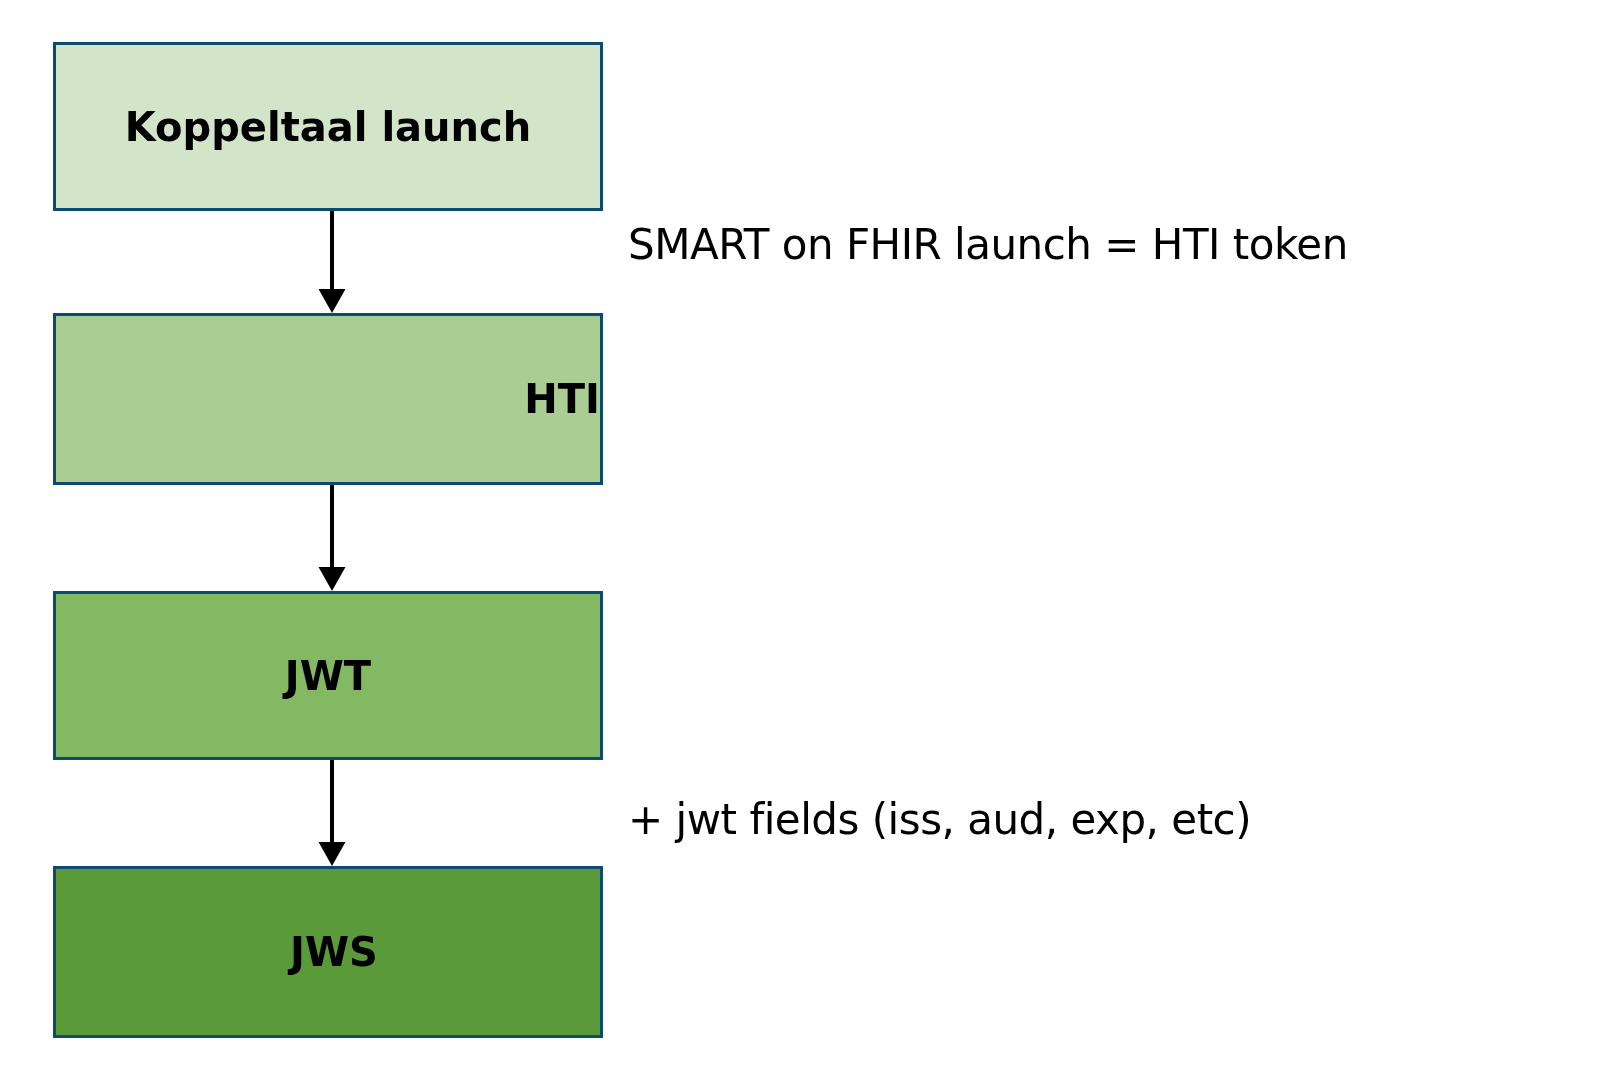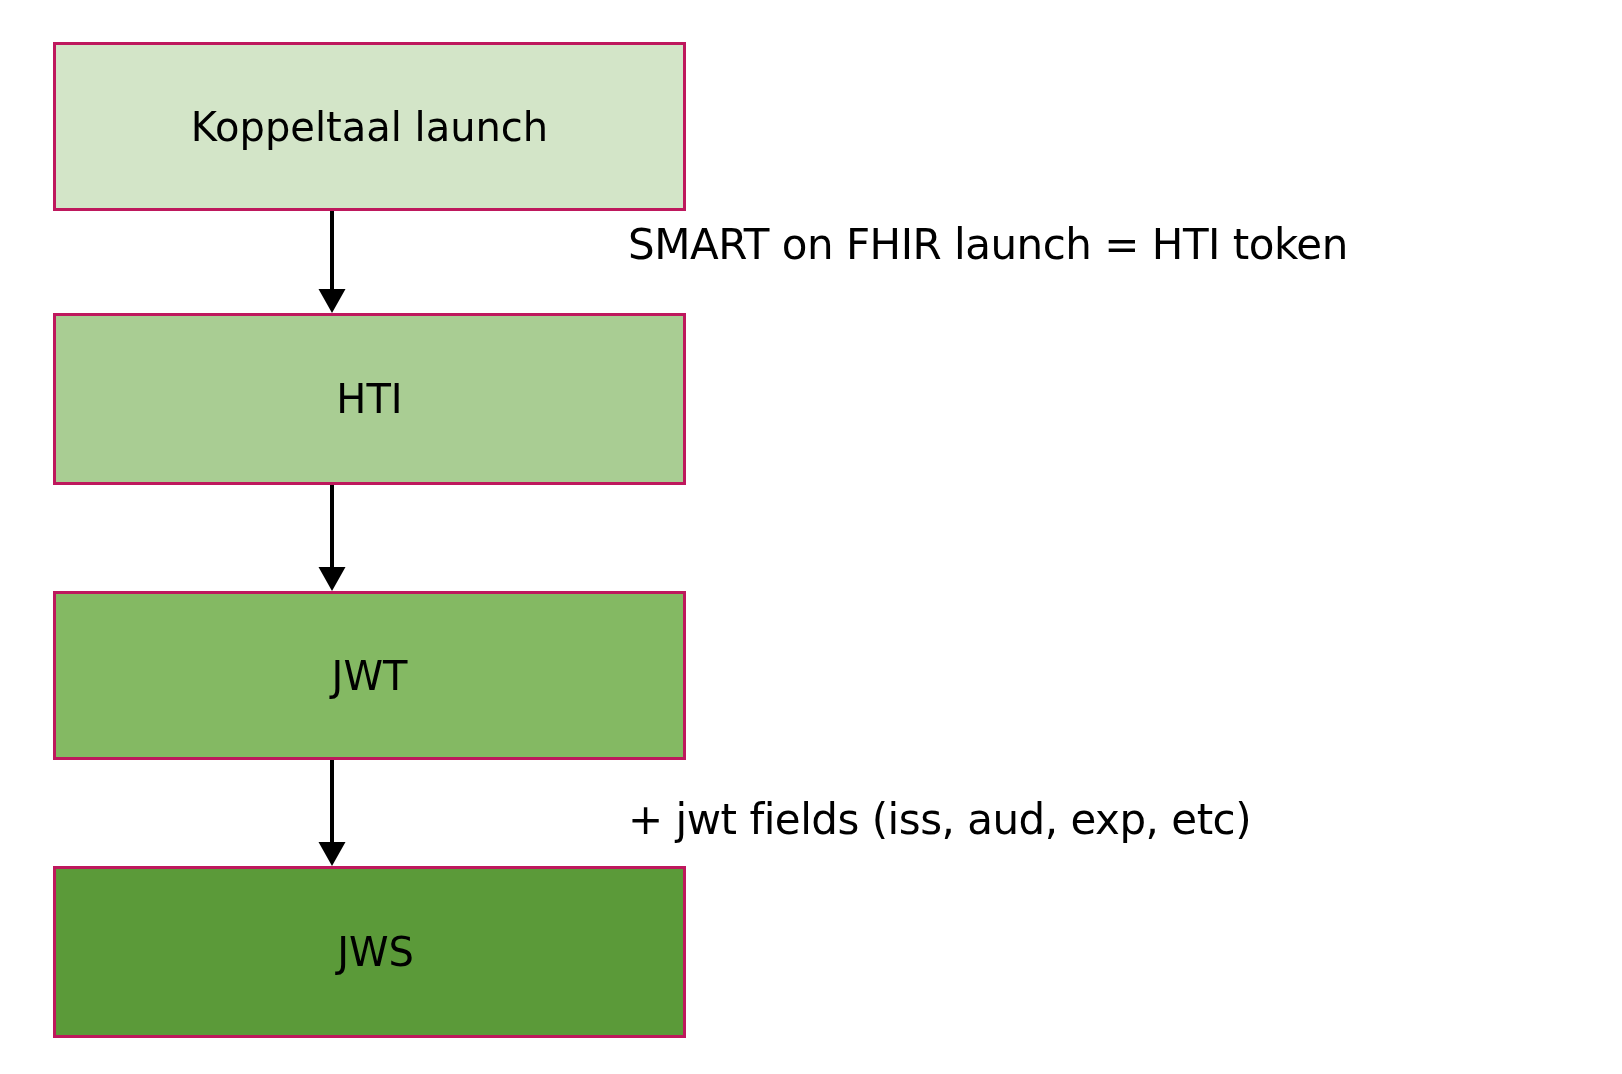--- a/index.html
+++ b/index.html
@@ -11,26 +11,27 @@
   .canvas {
     position: relative;
     width: 1622px;
     height: 1074px;
     background: #ffffff;
     overflow: hidden;
   }
   .node {
     position: absolute;
     left: 53px;
-    width: 633px;
-    border: 3px solid #be185d;
+    width: 550px;
+    border: 3px solid #0c4a6e;
     box-sizing: border-box;
     display: flex;
     align-items: center;
     justify-content: center;
+    font-weight: bold;
   }
   .node-label {
     font-size: 40px;
     color: #000000;
     white-space: nowrap;
   }
   .node-0 { top: 42px;  height: 169px; }
   .node-1 { top: 313px; height: 172px; }
   .node-2 { top: 591px; height: 169px; text-align: center; }
   .node-3 { top: 866px; height: 172px; }
@@ -64,21 +65,21 @@
 
   <div class="node node-0" style="background-color: rgb(211, 229, 200);">
     <span class="node-label">Koppeltaal launch</span>
   </div>
 
   <svg class="arrow arrow-0" width="30" height="102" viewBox="0 0 30 102" aria-hidden="true">
     <line x1="15" y1="0" x2="15" y2="80" stroke="#000000" stroke-width="4"></line>
     <polygon points="1.5,78 28.5,78 15,102" fill="#000000"></polygon>
   </svg>
 
-  <div class="node node-1" style="background-color: rgb(169, 205, 147);">
+  <div class="node node-1" style="background-color: rgb(169, 205, 147); justify-content: flex-end;">
     <span class="node-label">HTI</span>
   </div>
 
   <svg class="arrow arrow-1" width="30" height="106" viewBox="0 0 30 106" aria-hidden="true">
     <line x1="15" y1="0" x2="15" y2="84" stroke="#000000" stroke-width="4"></line>
     <polygon points="1.5,82 28.5,82 15,106" fill="#000000"></polygon>
   </svg>
 
   <div class="node node-2" style="background-color: rgb(132, 185, 99);">
     <span class="node-label">JWT</span>

